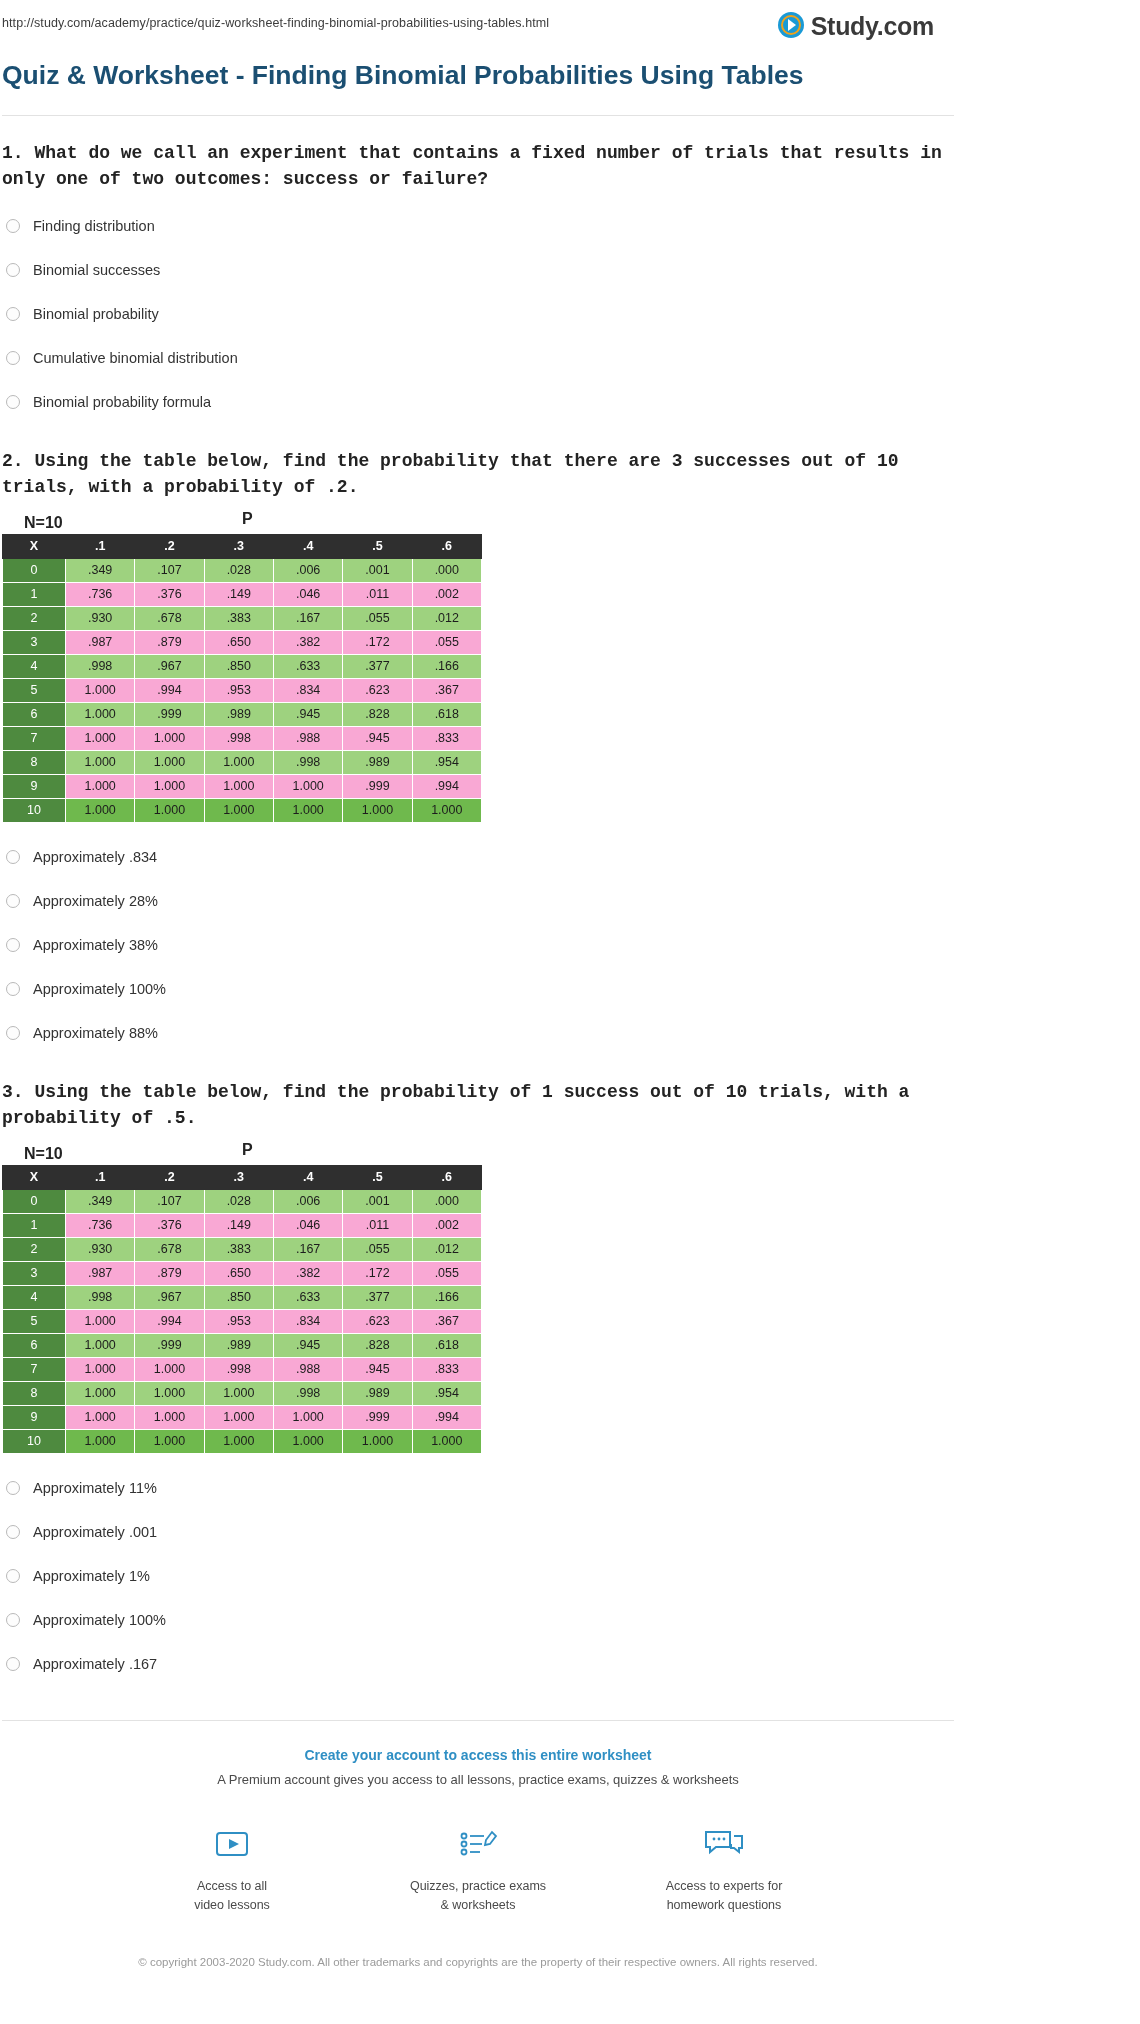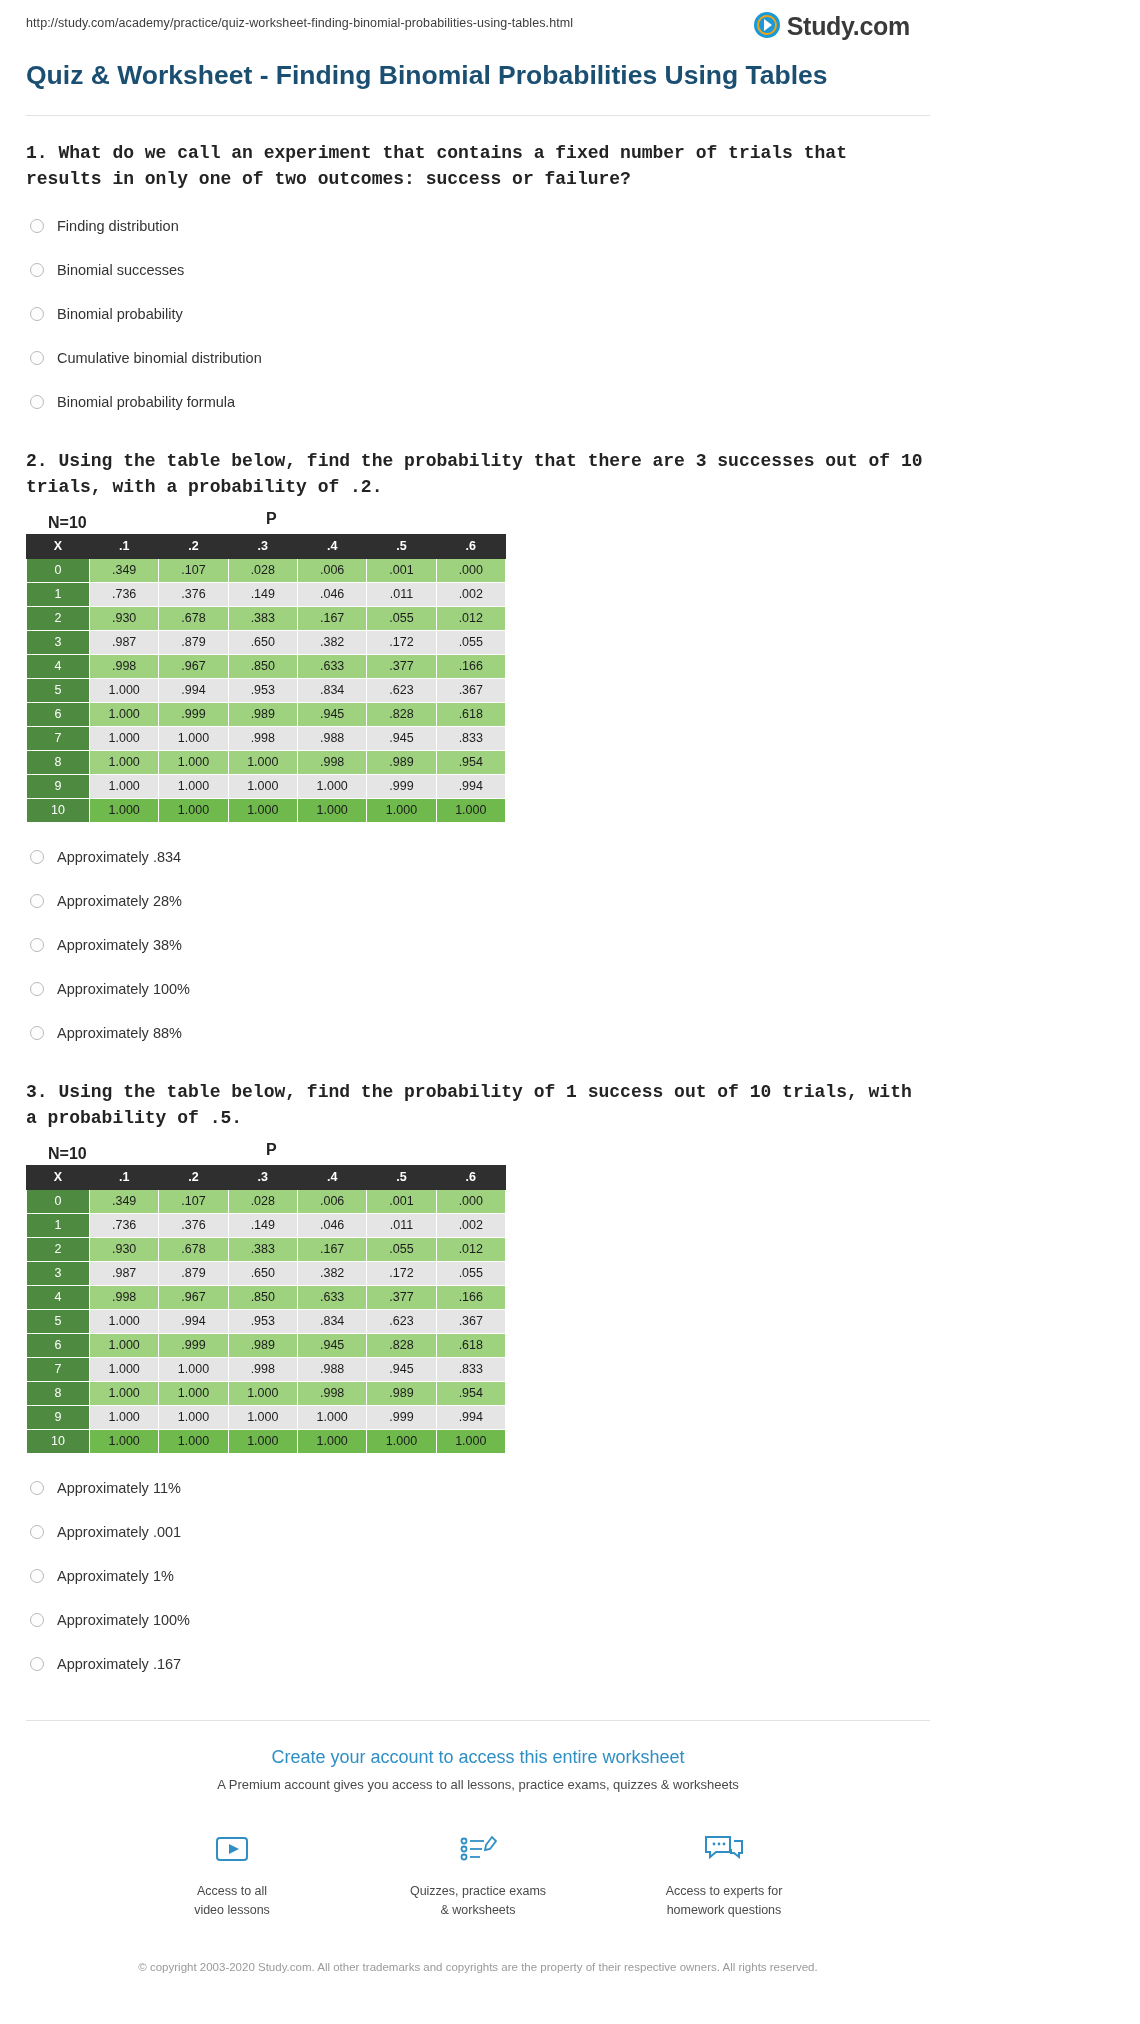--- a/index.html
+++ b/index.html
@@ -10,21 +10,21 @@
   body {
     width: 1140px;
     min-height: 2024px;
     font-family: "Liberation Sans", sans-serif;
     color: #2b2b2b;
     -webkit-font-smoothing: antialiased;
   }
   .page {
     width: 956px;
     box-sizing: border-box;
-    padding: 0 26px;
+    padding: 0 2px;
     position: relative;
   }
   
   .topbar {
     display: flex;
     align-items: flex-start;
     justify-content: space-between;
     padding-top: 12px;
   }
   .url {
@@ -164,36 +164,36 @@
   table.binomial tbody td.xcol {
     background: #4e8a3f;
     color: #ffffff;
     font-weight: normal;
   }
   table.binomial tbody td.val {
     background: #9ed27f;
     color: #1d1d1d;
   }
   table.binomial tbody tr.alt td.val {
-    background: #e5e5e5;
+    background: #f9a8d4;
   }
   table.binomial tbody tr.lastrow td.val {
     background: #6fb94d;
   }
   
   .promo {
     margin-top: 34px;
     border-top: 1px solid #e2e2e2;
     padding-top: 26px;
     text-align: center;
   }
   .promo-title {
-    font-size: 18px;
+    font-size: 14px;
     color: #2f8fc4;
-    font-weight: normal;
+    font-weight: bold;
   }
   .promo-sub {
     font-size: 13px;
     color: #4a4a4a;
     margin-top: 9px;
   }
   .promo-items {
     display: flex;
     justify-content: center;
     gap: 56px;

